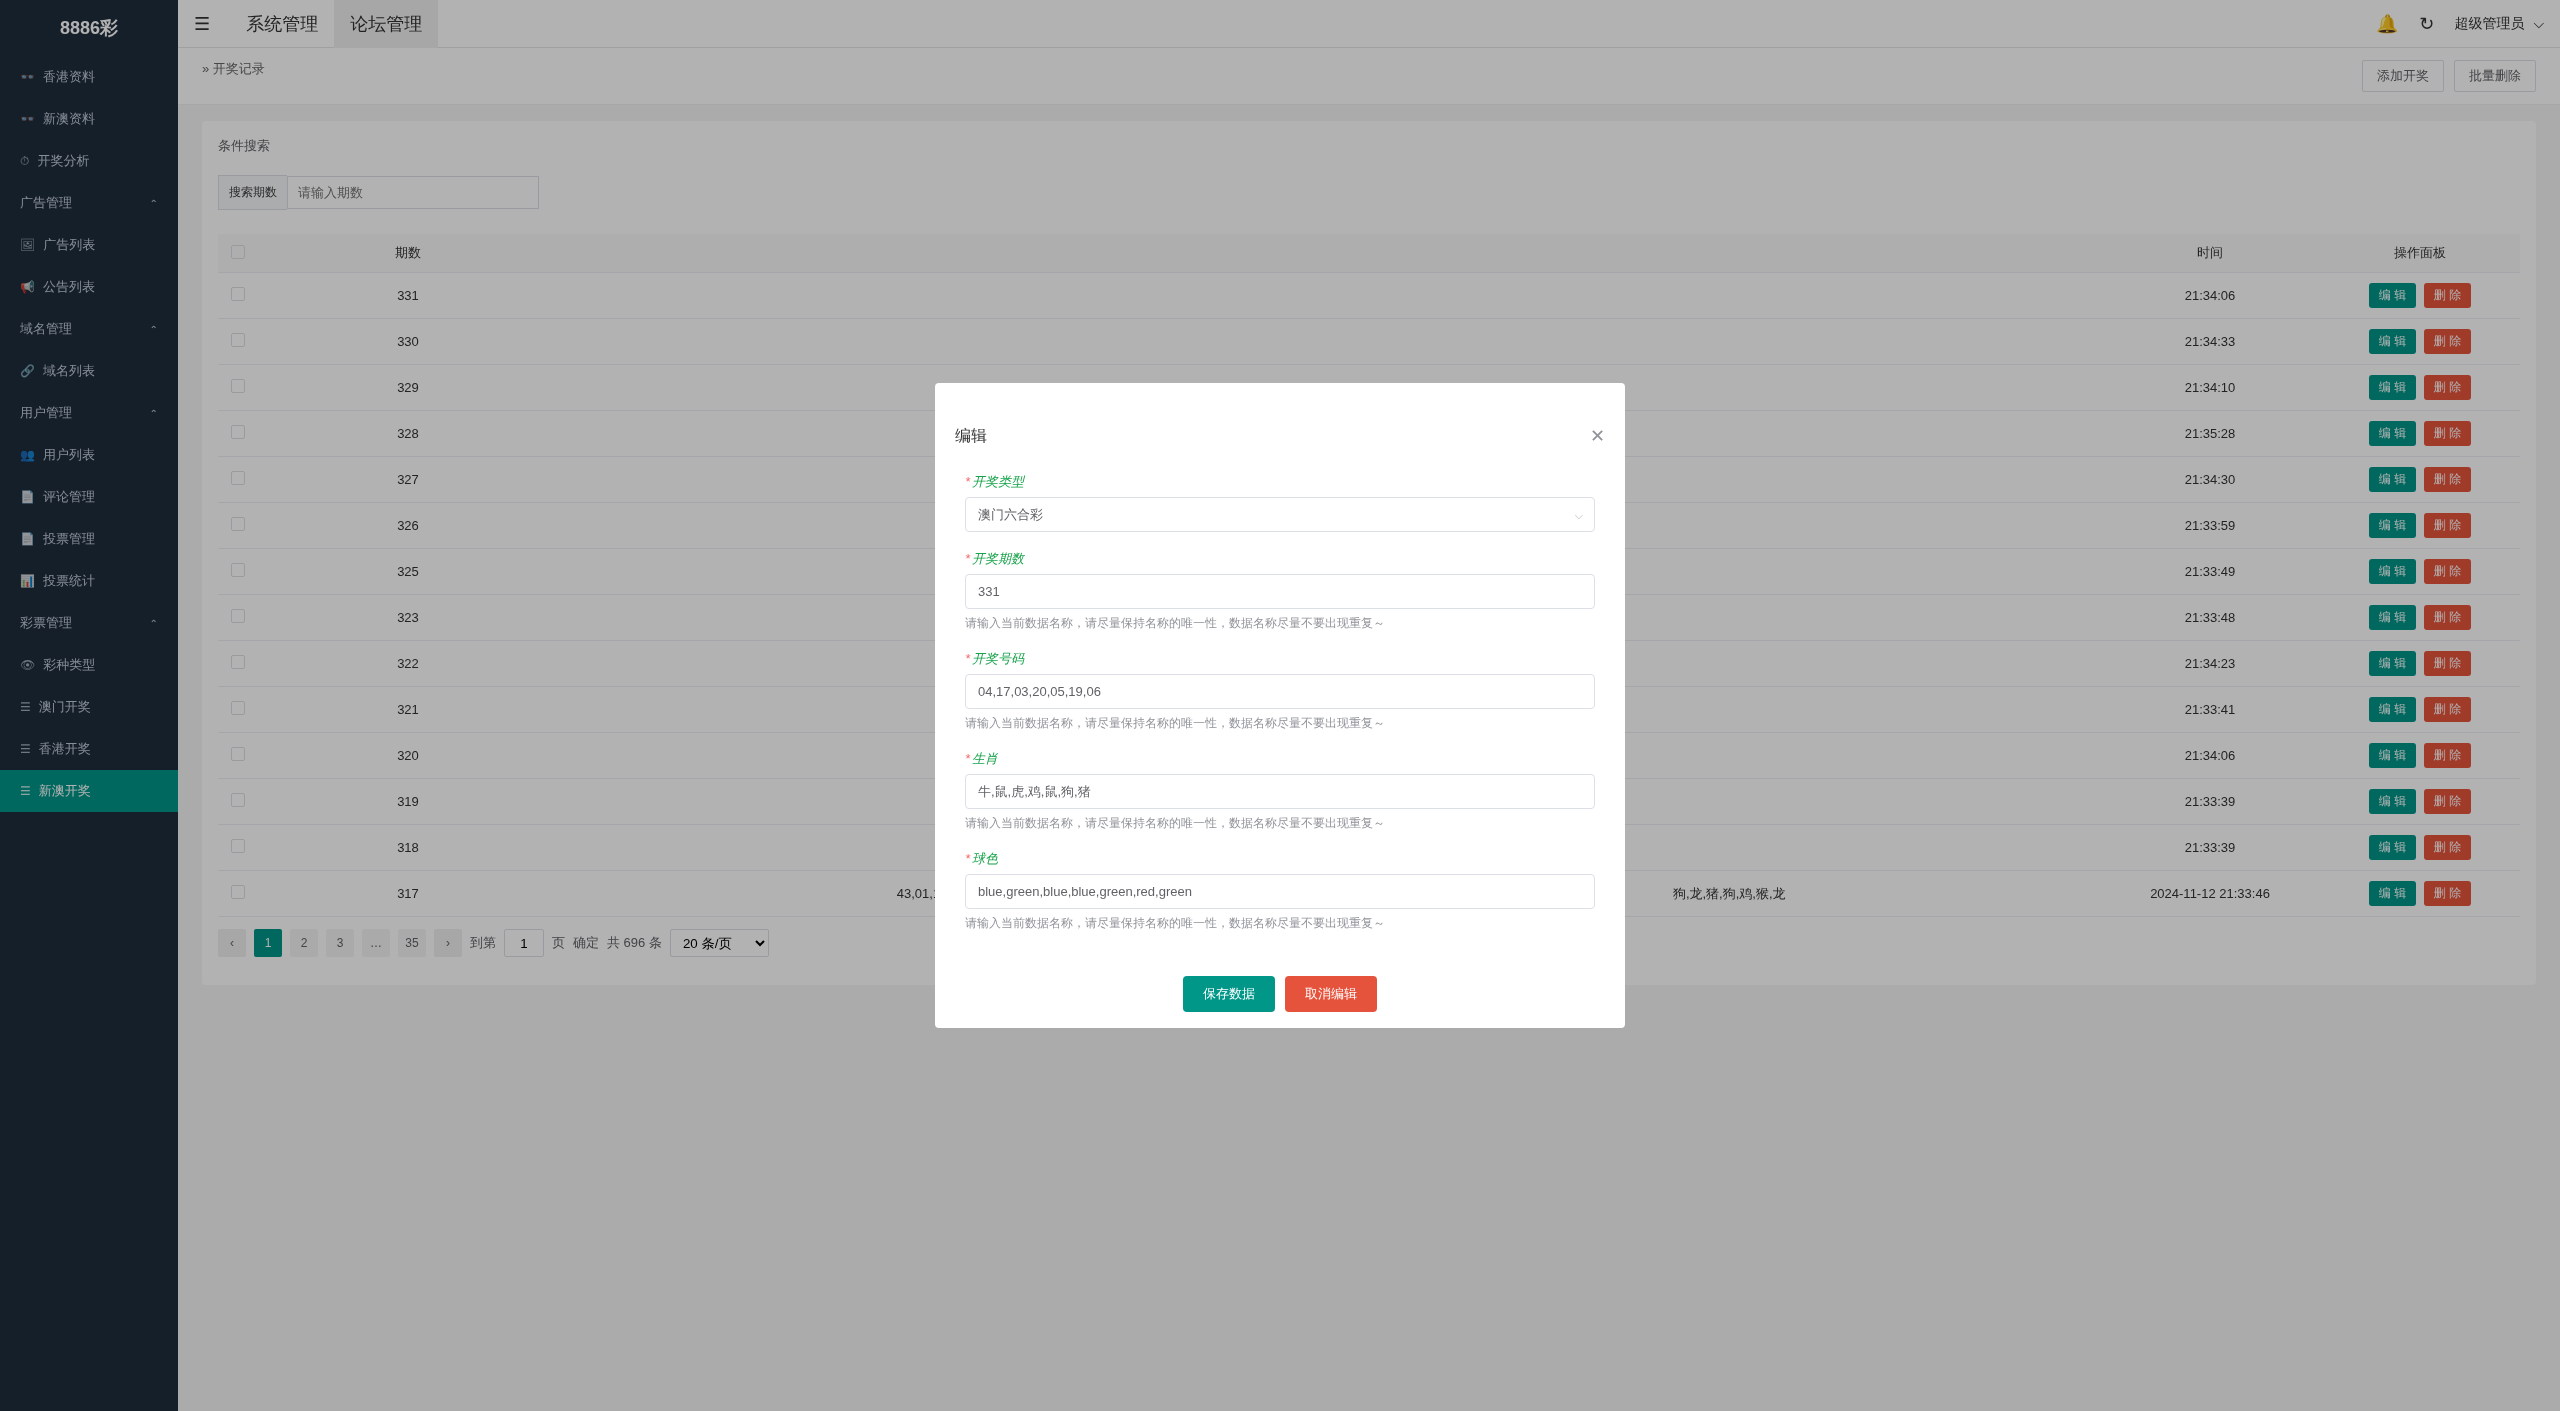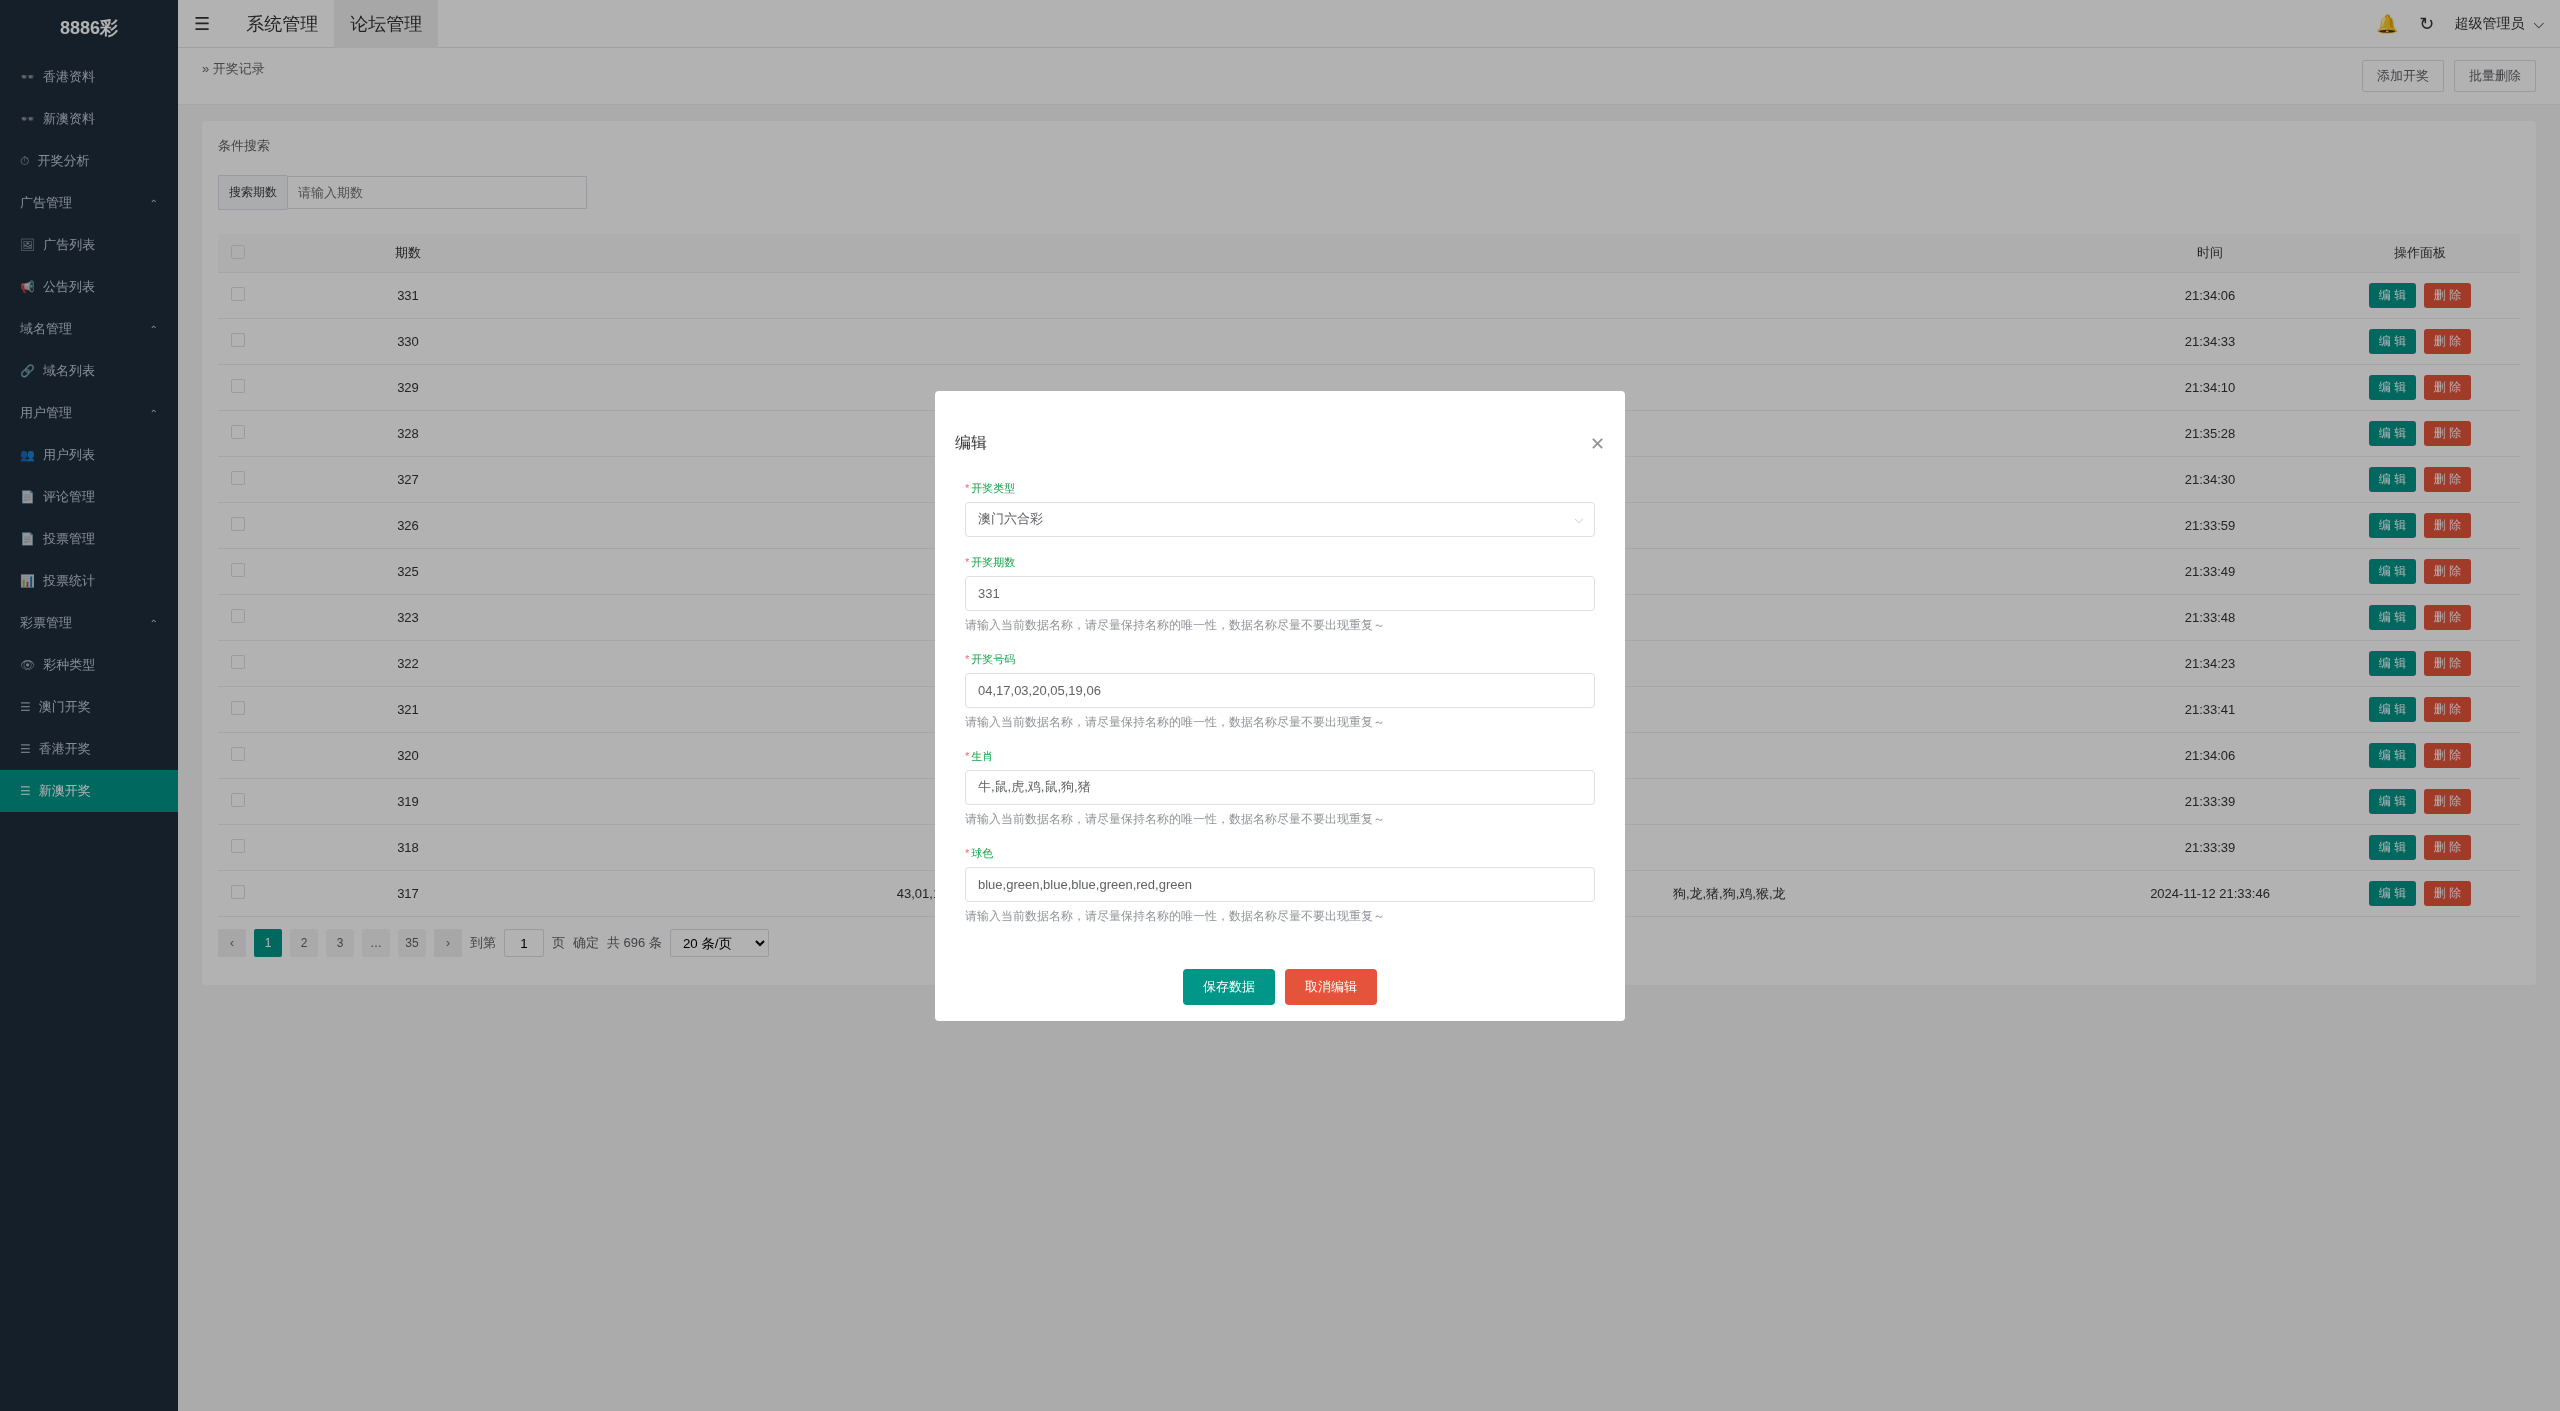--- a/index.html
+++ b/index.html
@@ -32,21 +32,21 @@
     .subheader-actions { display: flex; gap: 10px; }
     .btn-outline { padding: 6px 14px; border: 1px solid #dcdfe6; background: #fff; cursor: pointer; border-radius: 2px; font-size: 13px; color: #606266; }
     
     
     .content { flex: 1; padding: 16px 24px; overflow: auto; }
     .panel { background: #fff; padding: 16px; border-radius: 4px; }
     .search-row { display: flex; align-items: center; gap: 0; margin-bottom: 16px; padding: 8px 0; }
     .search-label-small { color: #606266; font-size: 13px; margin-bottom: 12px; }
     .search-group { display: flex; align-items: center; }
     .search-tag { background: #f5f7fa; padding: 8px 10px; border: 1px solid #dcdfe6; font-size: 12px; color: #404040; border-right: none; }
-    .search-input { padding: 8px 10px; border: 1px solid #dcdfe6; font-size: 13px; width: 300px; }
+    .search-input { padding: 8px 10px; border: 1px solid #dcdfe6; font-size: 13px; width: 252px; }
     
     
     table { width: 100%; border-collapse: collapse; }
     th, td { padding: 10px 8px; text-align: center; font-size: 13px; border-bottom: 1px solid #ebeef5; }
     th { background: #fafafa; color: #333; font-weight: 500; }
     .checkbox { width: 14px; height: 14px; border: 1px solid #dcdfe6; border-radius: 2px; display: inline-block; }
     .btn-sm { padding: 4px 10px; border: none; border-radius: 3px; color: #fff; cursor: pointer; font-size: 12px; margin: 0 2px; }
     .btn-teal { background: #009688; }
     .btn-red { background: #e6533c; }
     
@@ -59,21 +59,21 @@
     .page-select { height: 28px; border: 1px solid #dcdfe6; padding: 0 20px 0 8px; border-radius: 2px; background: #fff; }
     
     
     .modal-overlay { position: fixed; inset: 0; background: rgba(0,0,0,0.3); display: flex; align-items: center; justify-content: center; }
     .modal { background: #fff; width: 690px; border-radius: 4px; max-height: 80vh; display: flex; flex-direction: column; }
     .modal-header { padding: 16px 20px; display: flex; justify-content: space-between; align-items: center; margin-top: 26px; }
     .modal-title { font-size: 16px; color: #333; }
     .modal-close { cursor: pointer; color: #909399; font-size: 18px; }
     .modal-body { padding: 10px 30px; overflow: auto; }
     .form-item { margin-bottom: 18px; }
-    .form-label { display: block; margin-bottom: 6px; font-size: 11px; color: #16a34a; font-weight: 500; }
+    .form-label { display: block; margin-bottom: 6px; font-size: 13px; color: #16a34a; font-weight: 500; font-style: italic; }
     .form-label .req { color: #f56c6c; margin-right: 2px; }
     .form-input, .form-select { width: 100%; padding: 9px 12px; border: 1px solid #dcdfe6; border-radius: 4px; font-size: 13px; color: #606266; }
     .form-select { appearance: none; background: #fff; position: relative; }
     .select-wrap { position: relative; }
     .select-arrow { position: absolute; right: 12px; top: 50%; transform: translateY(-50%); color: #c0c4cc; font-size: 11px; pointer-events: none; }
     .form-hint { font-size: 12px; color: #909399; margin-top: 6px; }
     .modal-footer { padding: 16px 20px; display: flex; justify-content: center; gap: 10px; }
     .btn { padding: 9px 20px; border: none; border-radius: 4px; cursor: pointer; font-size: 13px; }
     .btn-primary { background: #009688; color: #fff; }
     .btn-danger { background: #e6533c; color: #fff; }

